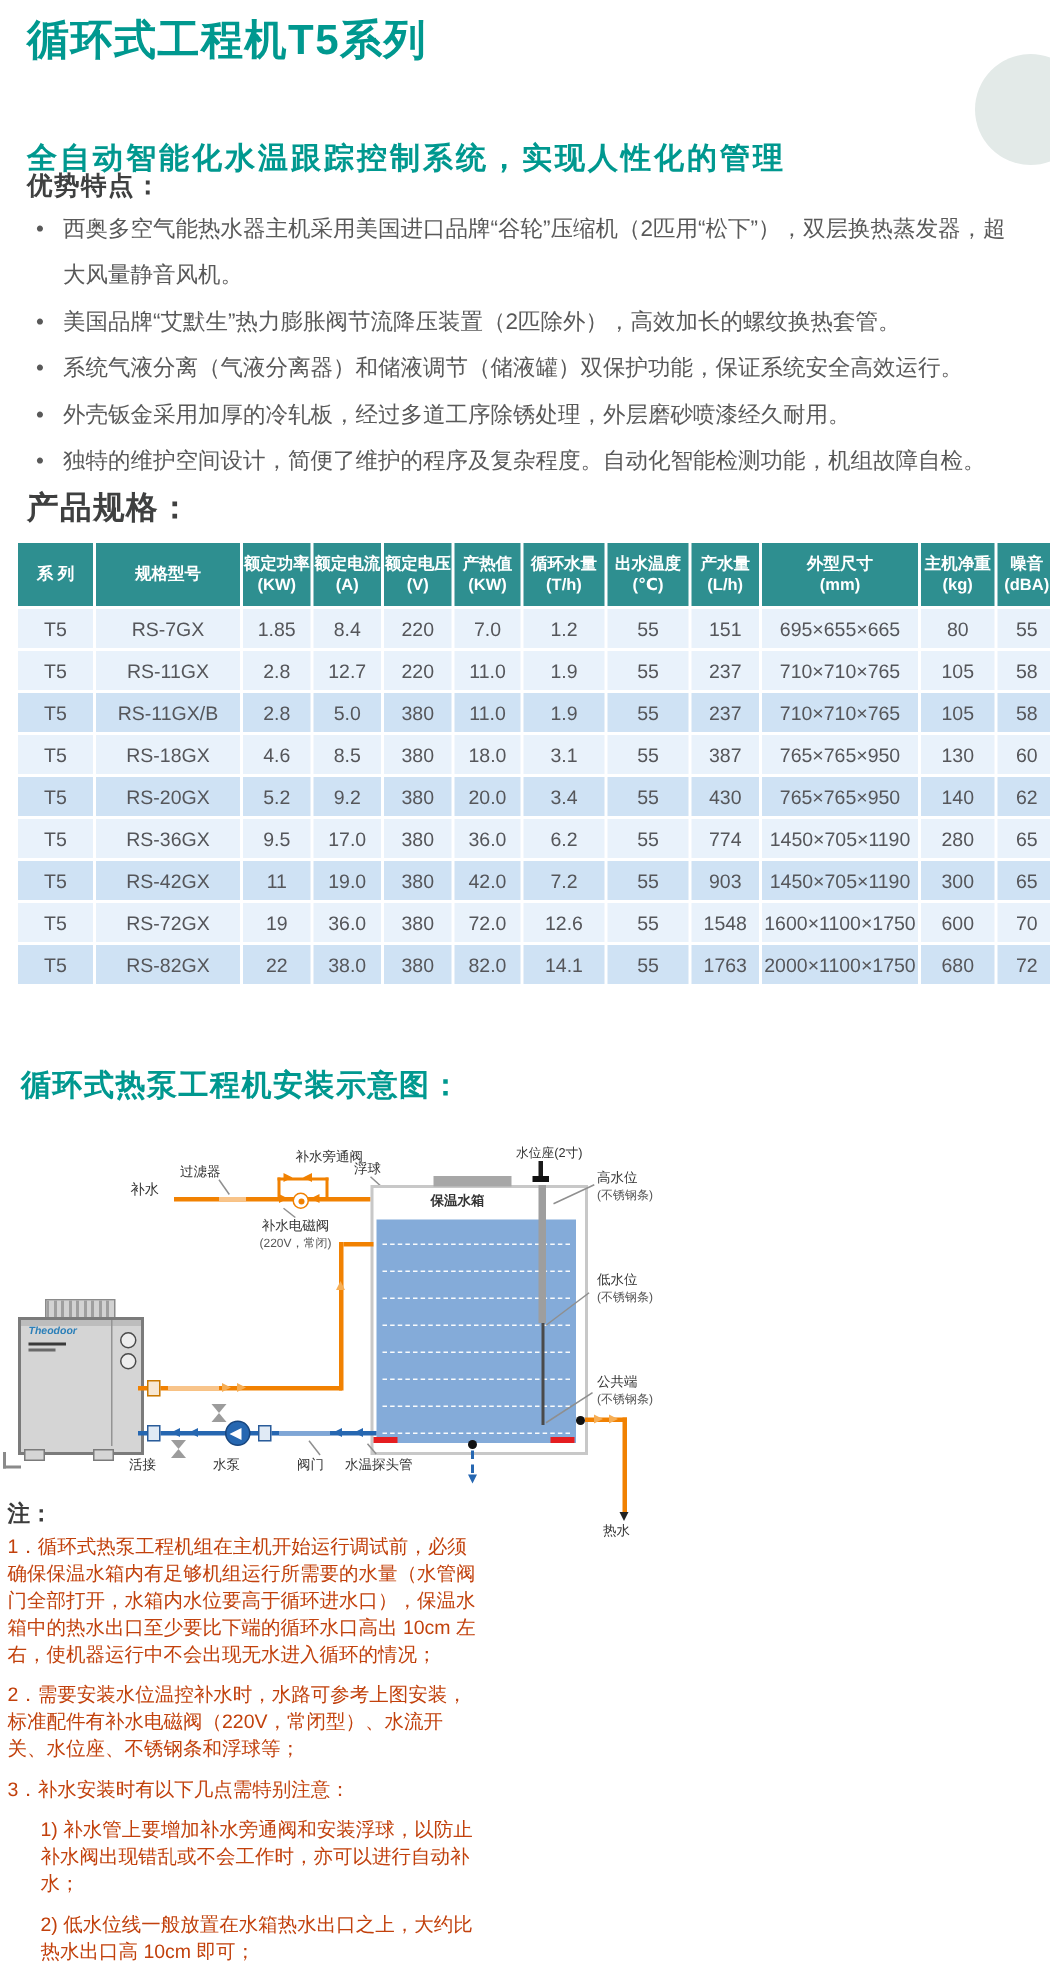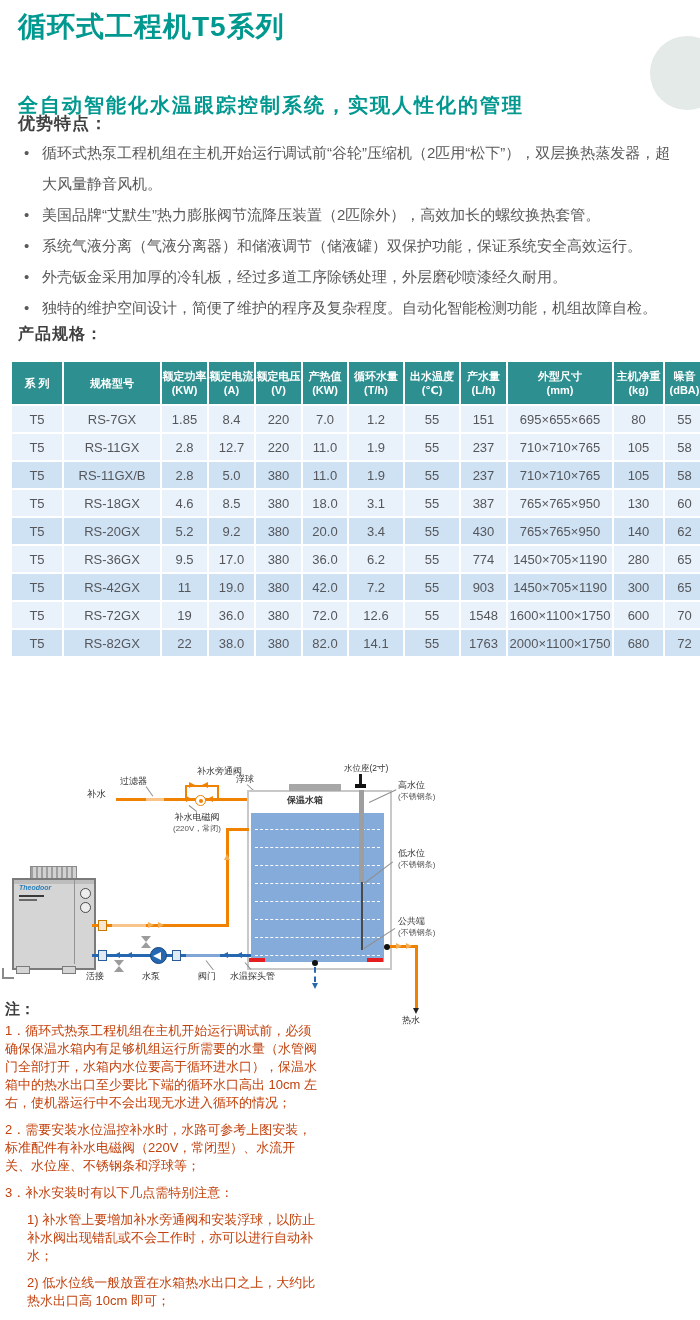--- a/index.html
+++ b/index.html
@@ -8,21 +8,21 @@
   .deco-circle{position:absolute;right:-24px;top:36px;width:74px;height:74px;border-radius:50%;background:#e3eae8;}
 
   .title{position:absolute;left:18px;top:8px;font-size:28px;font-weight:bold;color:#00988f;letter-spacing:1px;}
   .feat-head{position:absolute;left:18px;top:64px;font-size:17px;font-weight:bold;color:#3f4040;letter-spacing:1px;margin-top:48px;}
   .subtitle{position:absolute;left:18px;top:92px;font-size:20px;font-weight:bold;color:#00988f;letter-spacing:2px;}
 
   .features{position:absolute;left:18px;top:137px;width:666px;margin:0;padding:0;list-style:none;}
   .features li{position:relative;padding-left:24px;font-size:15px;line-height:31px;color:#595959;}
   .features li::before{content:"•";position:absolute;left:6px;color:#595959;}
 
-  .specs-head{position:absolute;left:18px;top:324px;font-size:16px;font-weight:bold;color:#3f4040;letter-spacing:1px;font-family:Liberation Mono, monospace;}
+  .specs-head{position:absolute;left:18px;top:324px;font-size:21px;font-weight:bold;color:#3f4040;letter-spacing:1px;font-family:Liberation Mono, monospace;}
 
   table.spec{position:absolute;left:10px;top:360px;width:682px;border-collapse:separate;border-spacing:2px;table-layout:fixed;}
   table.spec th{background:#2e8f90;color:#fff;font-size:11px;line-height:14px;font-weight:bold;height:42px;text-align:center;vertical-align:middle;padding:0;}
   table.spec td{font-size:13px;color:#55565a;text-align:center;height:26px;padding:0;vertical-align:middle;}
   tr.light td{background:#e9f2fb;}
   tr.dark td{background:#cfe2f4;}
 
   .footnote{position:absolute;left:18px;top:671px;font-size:10.5px;line-height:13.5px;color:#b75a5a;}
   .install-head{position:absolute;left:14px;top:710px;font-size:20px;font-weight:bold;color:#00988f;letter-spacing:1px;}
 
@@ -102,21 +102,21 @@
 <body>
 
 <div id="page">
   <div class="deco-circle"></div>
 
   <div class="title">循环式工程机T5系列</div>
   <div class="feat-head">优势特点：</div>
   <div class="subtitle">全自动智能化水温跟踪控制系统，实现人性化的管理</div>
 
   <ul class="features">
-      <li>循环式热泵工程机组在主机开始运行调试前“谷轮”压缩机（2匹用“松下”），双层换热蒸发器，超大风量静音风机。</li>
+      <li>西奥多空气能热水器主机采用美国进口品牌“谷轮”压缩机（2匹用“松下”），双层换热蒸发器，超大风量静音风机。</li>
       <li>美国品牌“艾默生”热力膨胀阀节流降压装置（2匹除外），高效加长的螺纹换热套管。</li>
       <li>系统气液分离（气液分离器）和储液调节（储液罐）双保护功能，保证系统安全高效运行。</li>
       <li>外壳钣金采用加厚的冷轧板，经过多道工序除锈处理，外层磨砂喷漆经久耐用。</li>
       <li>独特的维护空间设计，简便了维护的程序及复杂程度。自动化智能检测功能，机组故障自检。</li>
     </ul>
 
   <div class="specs-head">产品规格：</div>
 
   <table class="spec">
     <colgroup>
@@ -273,20 +273,21 @@
           <td>55</td>
           <td>1763</td>
           <td>2000×1100×1750</td>
           <td>680</td>
           <td>72</td>
         </tr>
       </tbody>
   </table>
 
 
+  <div class="install-head">循环式热泵工程机安装示意图：</div>
 
   <div id="diagram">
 
     <div class="dlabel lb-makeup">补水</div>
     <div class="pipe" style="left:116px;top:46px;width:142px;height:3px;"></div>
     <div class="pipe-lo" style="left:146px;top:46px;width:18px;height:3px;"></div>
     <div class="dlabel lb-filter">过滤器</div>
     <div class="leader" style="left:146px;top:34px;width:12px;transform:rotate(55deg);"></div>
 
     <div class="bypass"></div>

